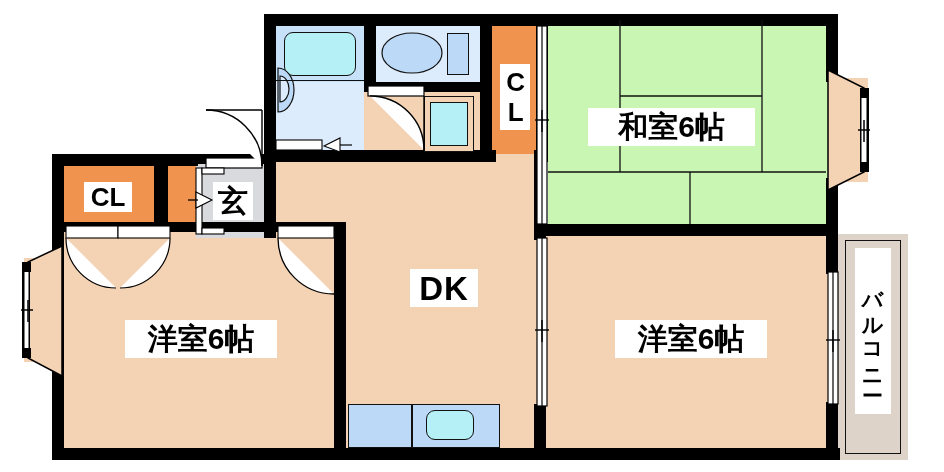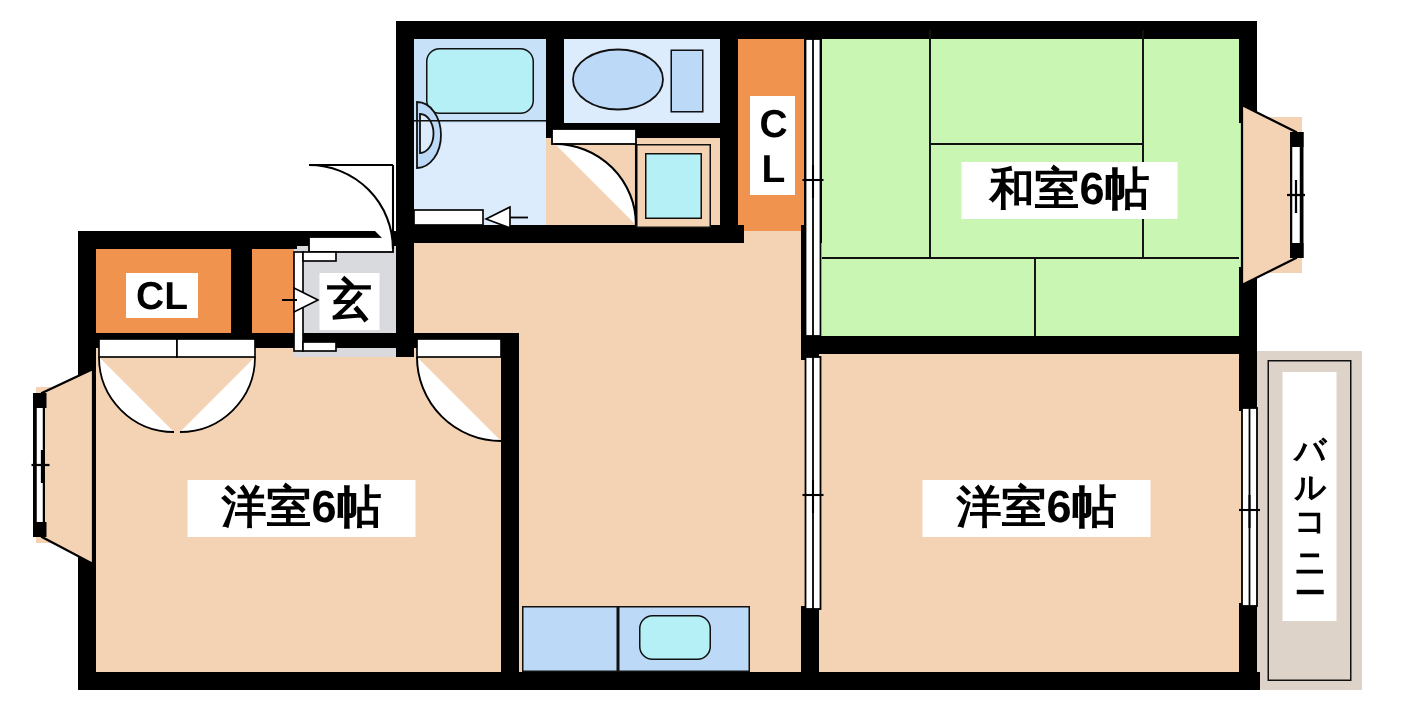--- a/index.html
+++ b/index.html
@@ -214,26 +214,27 @@
   </svg>
 
   <svg style="left:0;top:0;width:944px;height:472px;">
     <line x1="620" y1="20" x2="620" y2="172" stroke="#111" stroke-width="1.3"></line>
     <line x1="762" y1="20" x2="762" y2="172" stroke="#111" stroke-width="1.3"></line>
     <line x1="620" y1="96" x2="762" y2="96" stroke="#111" stroke-width="1.3"></line>
     <line x1="548" y1="172" x2="826" y2="172" stroke="#111" stroke-width="1.3"></line>
     <line x1="690" y1="172" x2="690" y2="224" stroke="#111" stroke-width="1.3"></line>
   </svg>
 
-  <div class="lbl lbl-room" style="left:641px;top:108px;width:144px;height:38px;">和室6帖</div>
+  <div class="lbl lbl-room" style="left:588px;top:108px;width:167px;height:38px;">和室6帖</div>
 
   <div class="lbl lbl-room" style="left:125px;top:320px;width:152px;height:38px;">洋室6帖</div>
 
   <div class="lbl lbl-room" style="left:615px;top:320px;width:152px;height:38px;">洋室6帖</div>
 
+  <div class="lbl lbl-dk" style="left:410px;top:269px;width:68px;height:38px;">DK</div>
 
   <div class="lbl lbl-cl" style="left:84px;top:182px;width:48px;height:30px;">CL</div>
 
   <div class="lbl lbl-clv" style="left:500px;top:64px;width:30px;height:66px;">CL</div>
 
   <div class="lbl lbl-gen" style="left:213px;top:182px;width:40px;height:38px;">玄</div>
 
   <div class="lbl" style="left:855px;top:248px;width:36px;height:166px;padding:0;">
     <span class="lbl-balc">バルコニー</span>
   </div>

